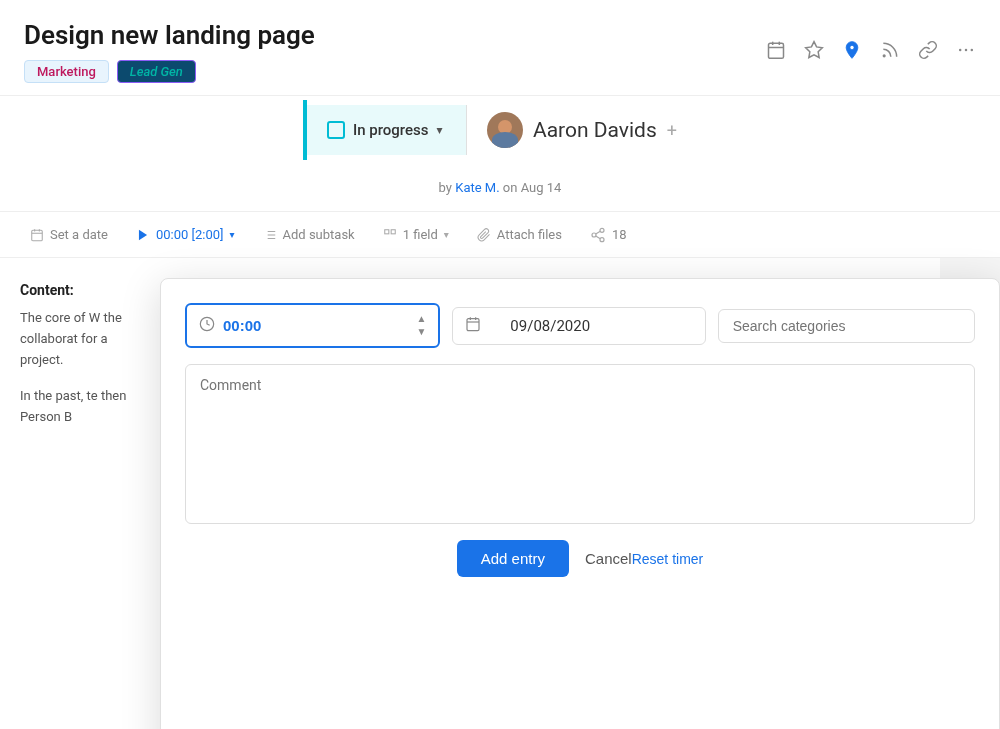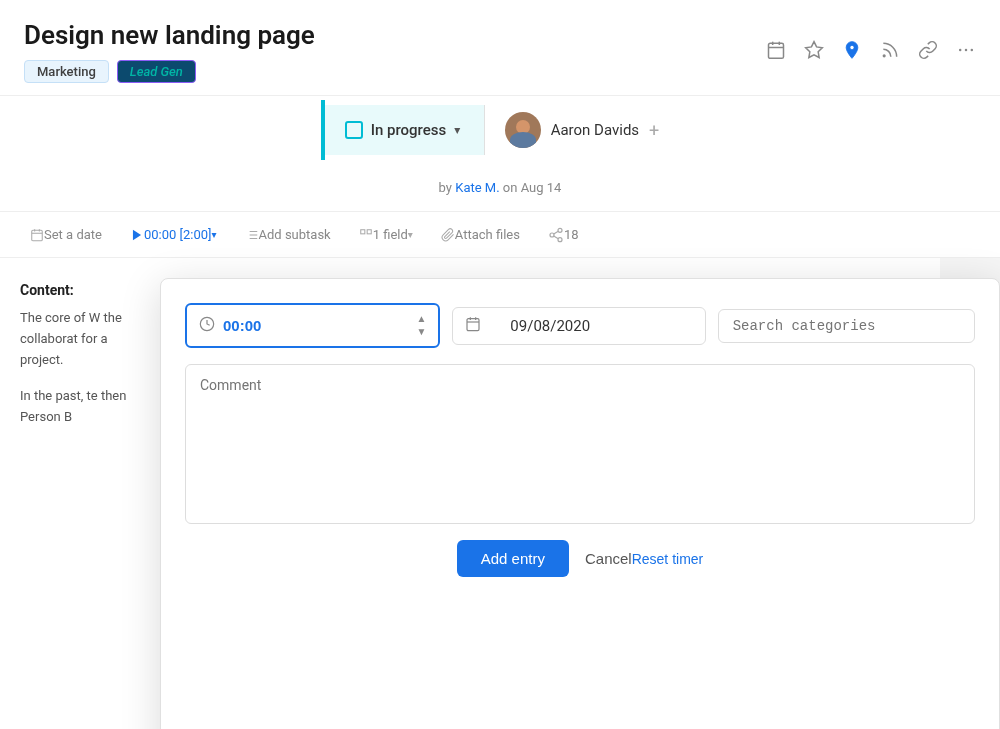--- a/index.html
+++ b/index.html
@@ -48,21 +48,21 @@
 
     .tag {
       padding: 3px 12px;
       border-radius: 4px;
       font-size: 13px;
       font-weight: 500;
     }
 
     .tag-marketing {
       background: #e8f4fd;
-      color: #404040;
+      color: #be185d;
       border: 1px solid #c5e0f7;
     }
 
     .tag-leadgen {
       background: #0c4a6e;
       color: #00b5a5;
       border: 1px solid #8b5cf6;
       font-style: italic;
     }
 
@@ -166,21 +166,21 @@
       bottom: 0;
       left: 50%;
       transform: translateX(-50%);
       width: 26px;
       height: 16px;
       background: #5c7a9f;
       border-radius: 50% 50% 0 0;
     }
 
     .assignee-name {
-      font-size: 15px;
+      font-size: 21px;
       color: #333;
     }
 
     .add-btn {
       color: #aaa;
       font-size: 18px;
       cursor: pointer;
     }
 
     .meta-info {
@@ -200,20 +200,21 @@
       gap: 0;
       padding: 0 16px;
       background: #fff;
       border-bottom: 1px solid #eee;
       height: 46px;
     }
 
     .toolbar-item {
       display: flex;
       align-items: center;
+      gap: 6px;
       padding: 0 14px;
       font-size: 13px;
       color: #888;
       cursor: pointer;
       height: 100%;
     }
 
     .toolbar-item.timer {
       color: #1a73e8;
     }
@@ -334,21 +335,20 @@
     }
 
     .search-categories {
       flex: 1;
       border: 1px solid #ddd;
       border-radius: 6px;
       padding: 8px 14px;
       font-size: 14px;
       color: #14532d;
       outline: none;
-      font-family: Liberation Mono, monospace;
     }
 
     .comment-area {
       width: 100%;
       border: 1px solid #ddd;
       border-radius: 6px;
       padding: 12px 14px;
       font-size: 14px;
       color: #bbb;
       resize: none;

